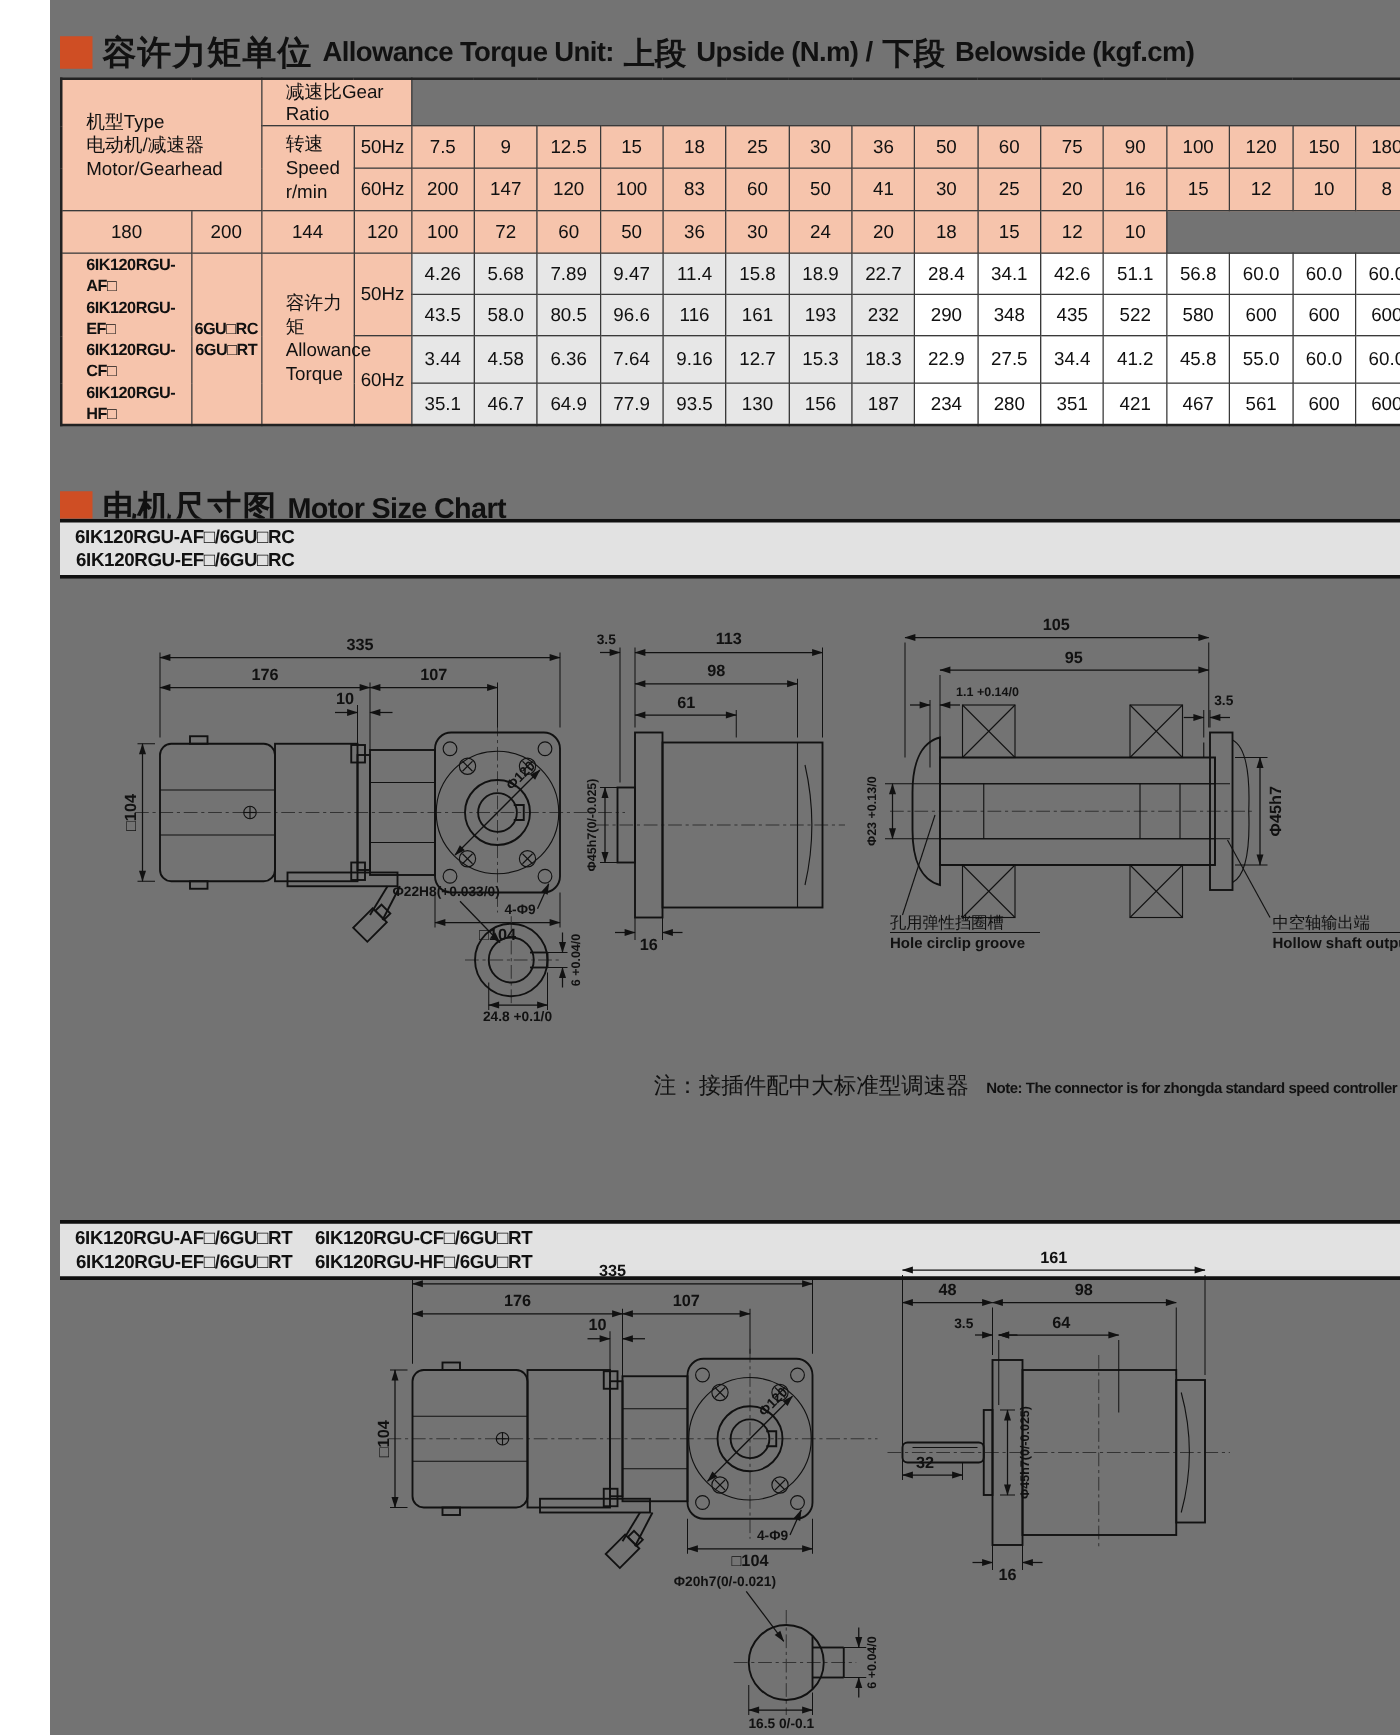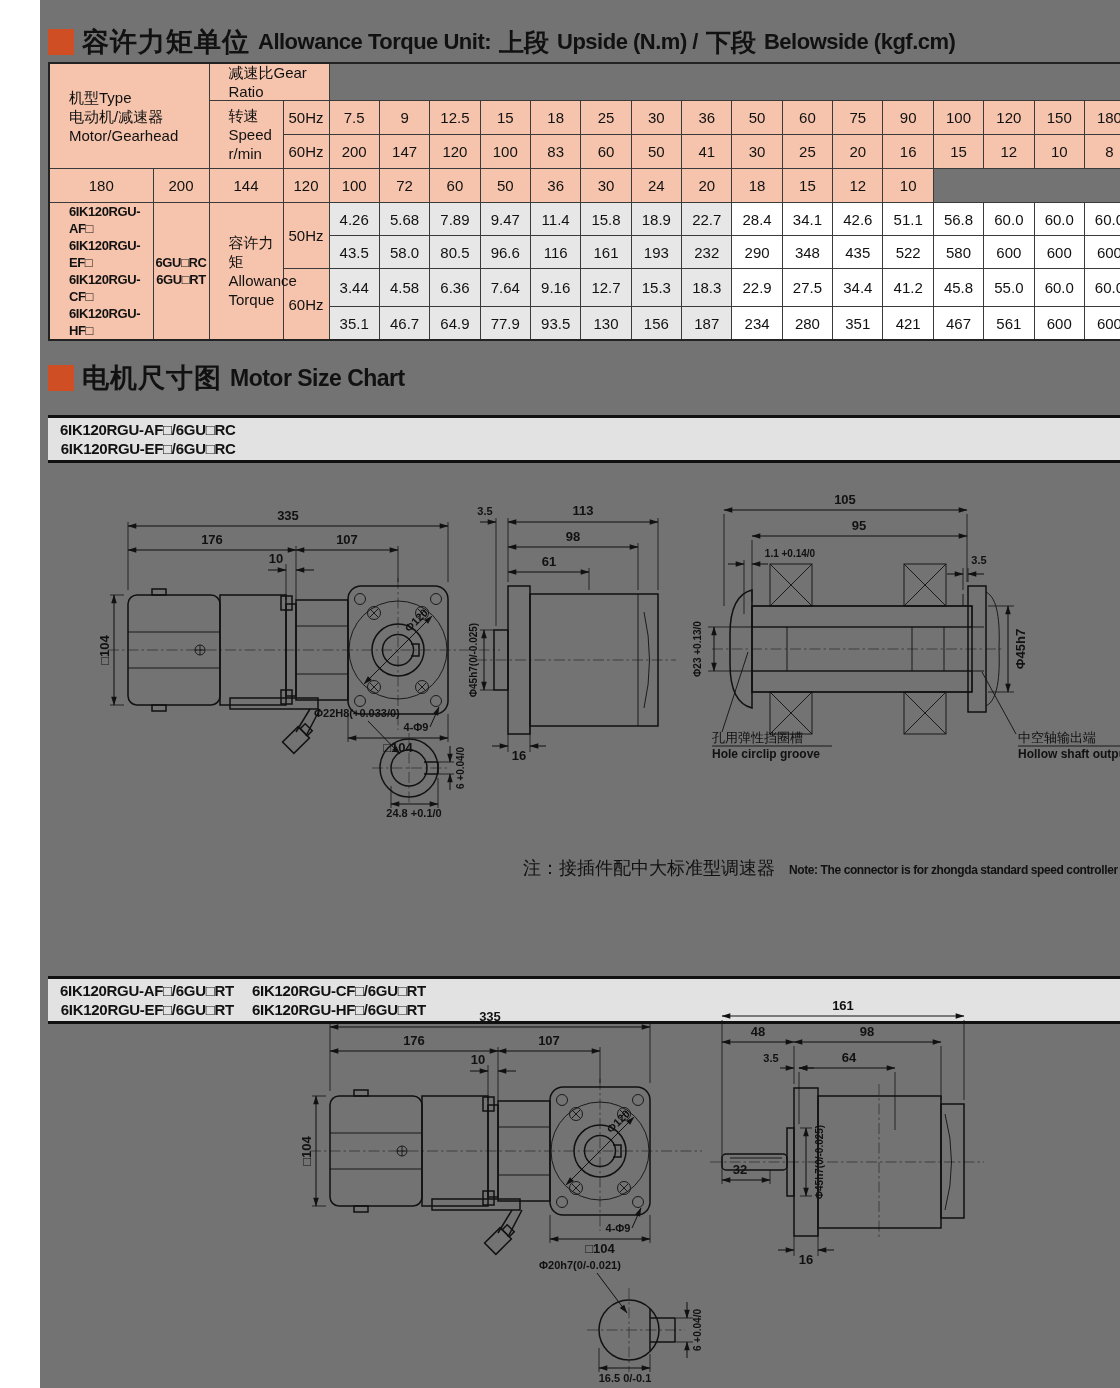--- a/index.html
+++ b/index.html
@@ -245,21 +245,21 @@
             <td>421</td>
             <td>467</td>
             <td>561</td>
             <td>600</td>
             <td>600</td>
           </tr>
     </tbody>
       </table>
   </div>
 
-  <div class="sec-title" style="top:360px;">
+  <div class="sec-title" style="top:388px;">
     <span class="sec-sq"></span>
     <span class="sec-zh">电机尺寸图</span>
     <span class="sec-en">Motor Size Chart</span>
   </div>
 
   <div class="bar" style="top:415px;">
     <div class="c1">
       <div>6IK120RGU-AF□/6GU□RC</div>
       <div>6IK120RGU-EF□/6GU□RC</div>
     </div>

